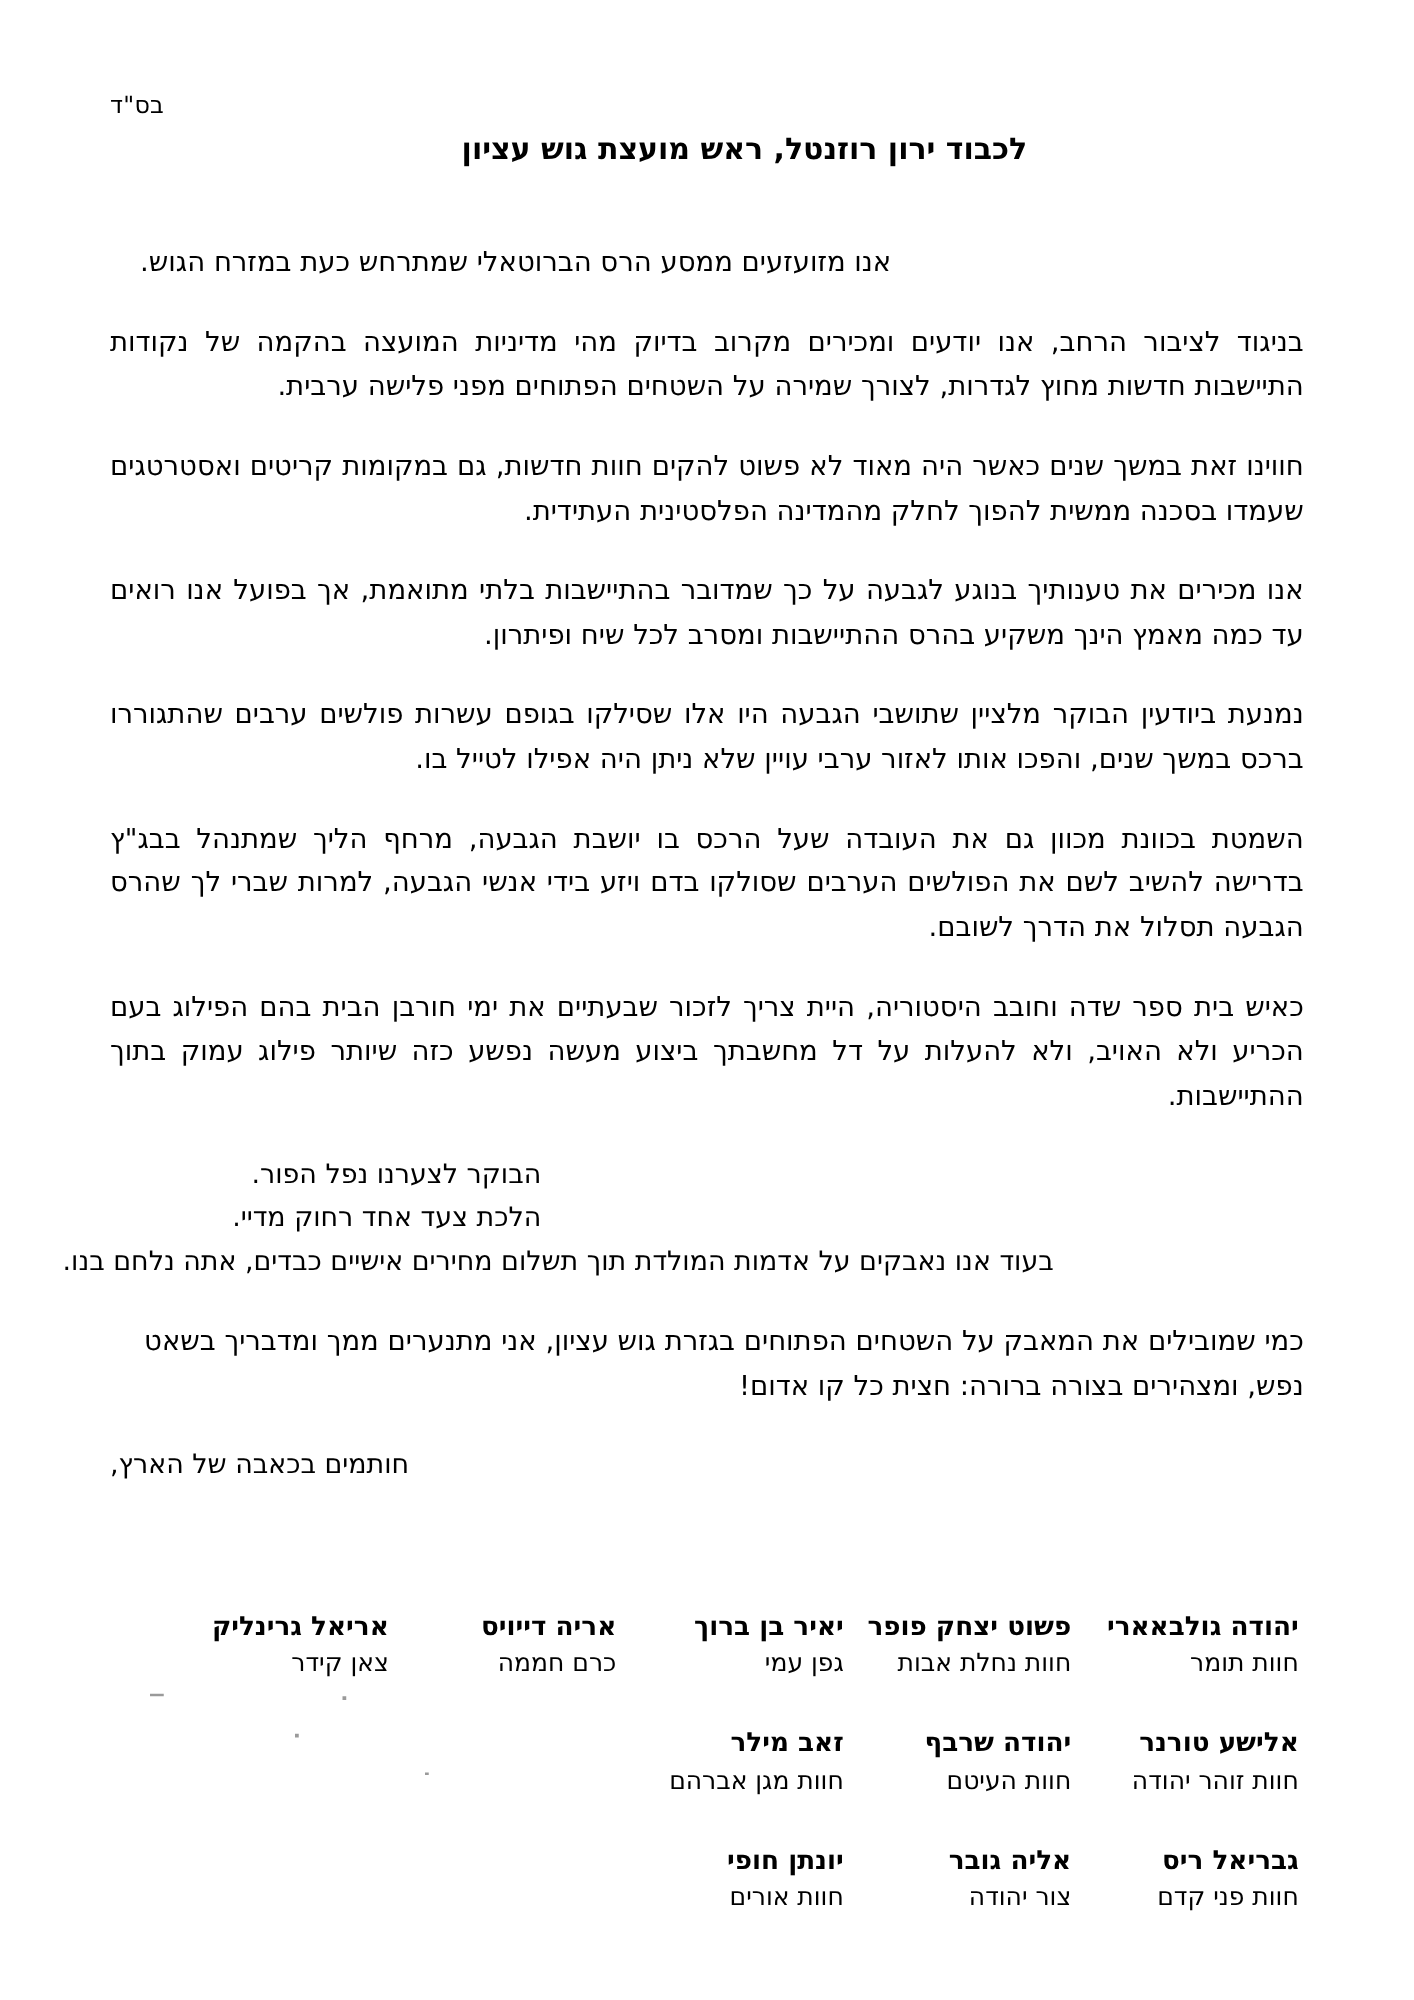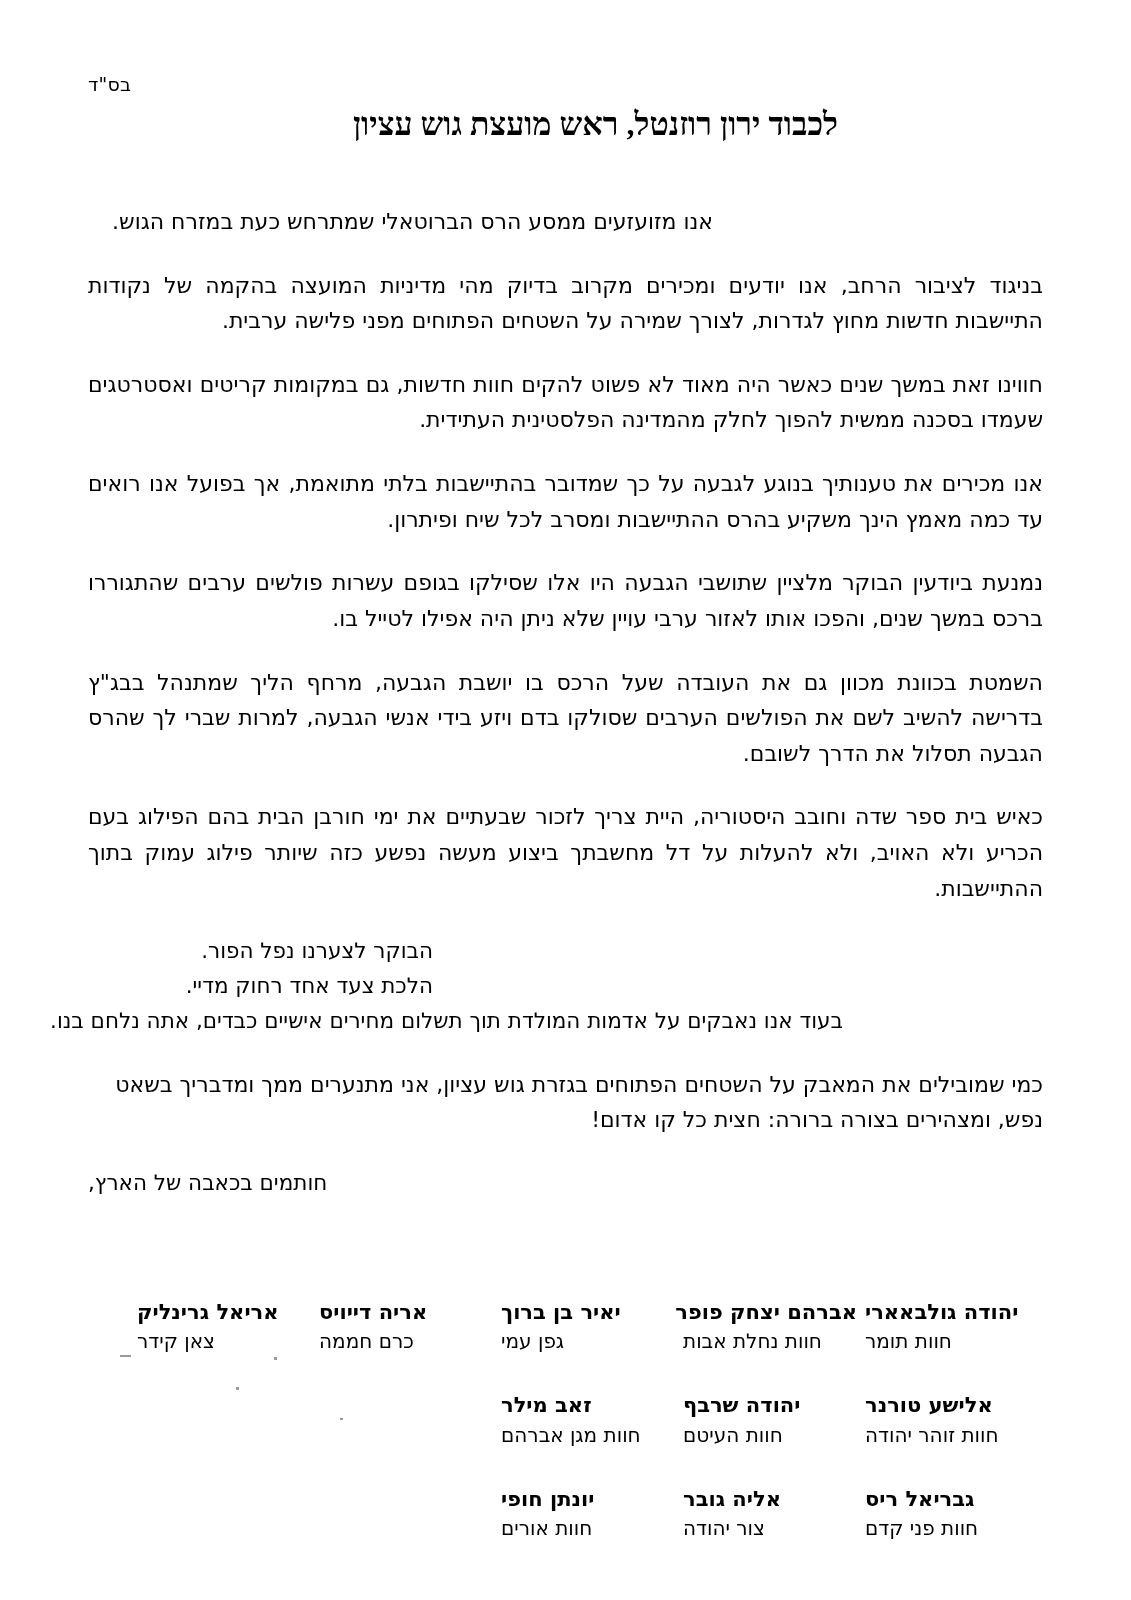--- a/index.html
+++ b/index.html
@@ -25,26 +25,25 @@
   }
   .bsd {
     text-align: left;
     font-size: 19px;
     line-height: 1.3;
     letter-spacing: .2px;
     margin: 0 0 6px 0;
   }
   .doc-title {
     text-align: center;
-    font-size: 32px;
+    font-size: 24px;
     font-weight: bold;
     line-height: 1.35;
     margin: 6px 0 0 0;
     padding-left: 60px;
-    font-family: Liberation Serif, serif;
   }
   .body-block {
     margin-top: 58px;
   }
   p.para {
     font-size: 22px;
     line-height: 1.62;
     text-align: justify;
     text-align-last: right;
     margin: 0 0 28px 0;
@@ -82,21 +81,21 @@
   .sig-row {
     display: flex;
     flex-direction: row;
     justify-content: flex-start;
     align-items: flex-start;
     margin-bottom: 34px;
   }
   .sig-cell {
     width: 182px;
     flex: 0 0 182px;
-    text-align: left;
+    text-align: right;
     box-sizing: border-box;
     padding: 0 4px;
   }
   .sig-cell.empty {
     visibility: hidden;
   }
   .sig-name {
     font-size: 21px;
     font-weight: bold;
     line-height: 1.45;
@@ -143,21 +142,21 @@
   </div>
 
   <div class="signatures">
 
     <div class="sig-row">
       <div class="sig-cell">
         <div class="sig-name">יהודה גולבאארי</div>
         <div class="sig-farm">חוות תומר</div>
       </div>
       <div class="sig-cell">
-        <div class="sig-name">אברהם יצחק פופר</div>
+        <div class="sig-name">פשוט יצחק פופר</div>
         <div class="sig-farm">חוות נחלת אבות</div>
       </div>
       <div class="sig-cell">
         <div class="sig-name">יאיר בן ברוך</div>
         <div class="sig-farm">גפן עמי</div>
       </div>
       <div class="sig-cell">
         <div class="sig-name">אריה דייויס</div>
         <div class="sig-farm">כרם חממה</div>
       </div>

